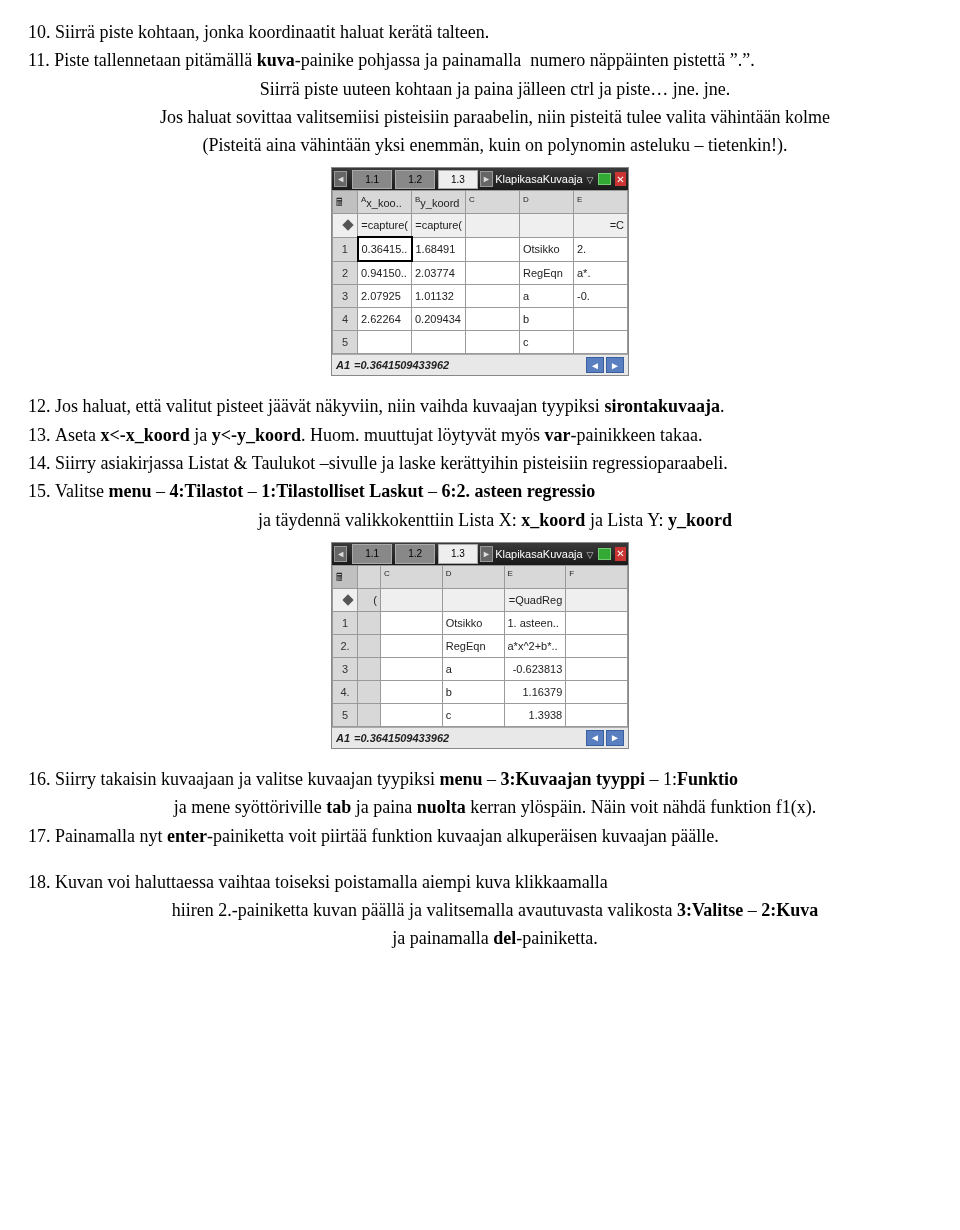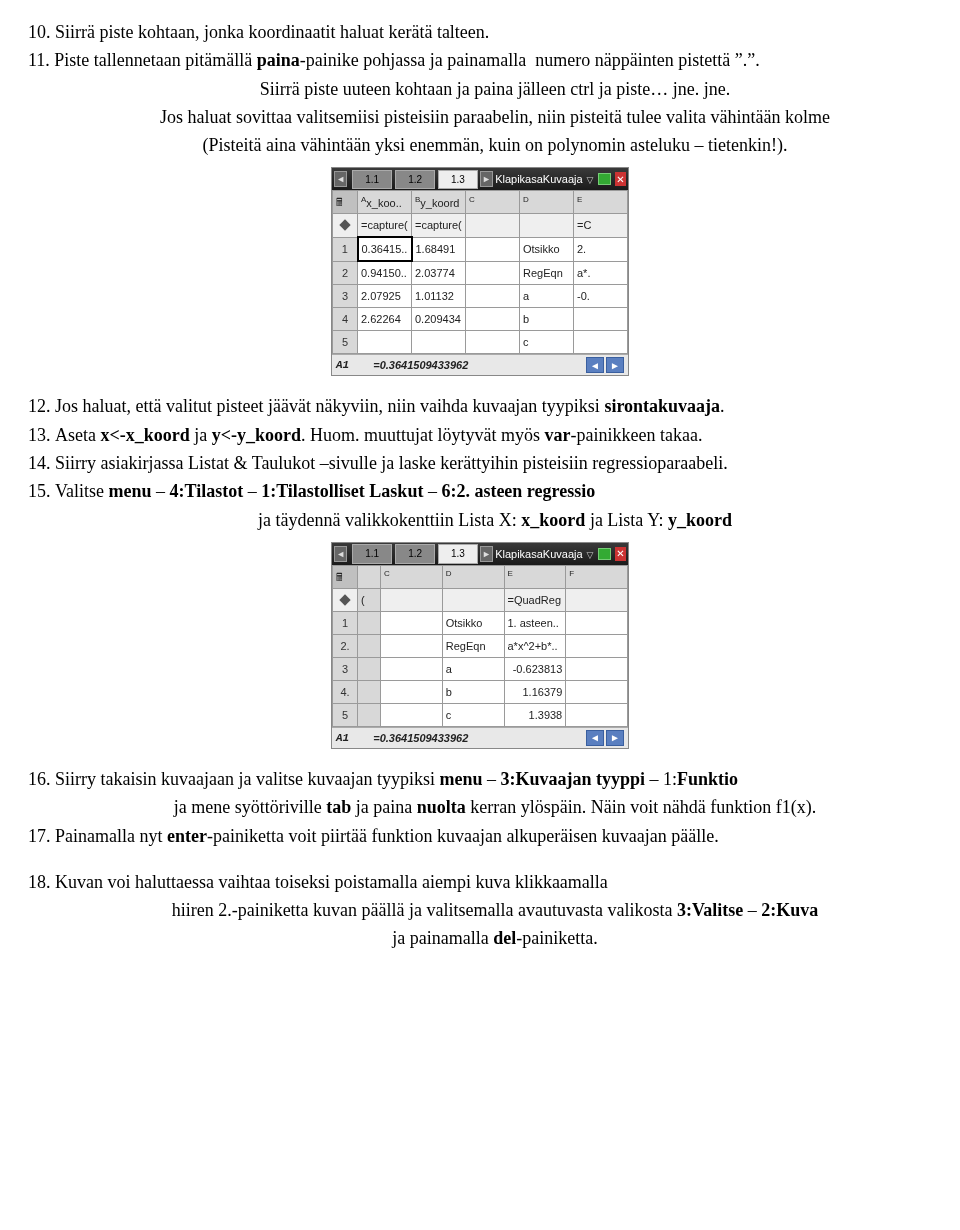--- a/index.html
+++ b/index.html
@@ -79,53 +79,53 @@
     overflow:hidden;
     white-space:nowrap;
   }
   .calc th {
     background:#d8d8d8; text-align:left; font-weight:normal;
   }
   .calc th.corner { background:#c0c0c0; width:18px;}
   .calc td.rowhdr {
     background:#d8d8d8; width:18px; text-align:center; color:#333;
   }
-  .calc .formularow td { background:#efefef; }
+  .calc .formularow td { background:#efefef;text-align:right; }
   .calc .selected { border:2px solid #000 !important; }
   .calc .statusbar {
     height:20px;
     background:#e8e8e8;
     border-top:1px solid #aaa;
     display:flex; align-items:center;
     font-size:11px; font-style:italic;
     padding:0 4px;
   }
   .calc .statusbar .cellref {
-    font-style:italic; font-weight:bold; margin-right:24px;font-family:Liberation Mono, monospace;
+    font-style:italic; font-weight:bold; margin-right:4px;
   }
   .calc .statusbar .val { flex:1;font-weight:bold; }
   .calc .statusbar .arrow {
     width:16px;height:14px;background:#5a7fc0;color:#fff;
     display:flex;align-items:center;justify-content:center;
     font-size:10px;margin-left:2px;border:1px solid #3a5f9f;
   }
   .diamond {
     display:inline-block;width:8px;height:8px;background:#555;
     transform:rotate(45deg);margin:0 2px;
   }
   .indent { padding-left: 30px; text-align: center; }
   .right { text-align:right; }
 </style>
 </head>
 <body>
 
 <div class="para">10.&nbsp;Siirrä piste kohtaan, jonka koordinaatit haluat kerätä talteen.</div>
 
 <div class="para">
-  <span>11.&nbsp;Piste tallennetaan pitämällä </span><b>paina</b><span>-painike pohjassa ja painamalla&nbsp; numero näppäinten pistettä ”.”.</span>
+  <span>11.&nbsp;Piste tallennetaan pitämällä </span><b>kuva</b><span>-painike pohjassa ja painamalla&nbsp; numero näppäinten pistettä ”.”.</span>
 </div>
 <div class="para indent">Siirrä piste uuteen kohtaan ja paina jälleen ctrl ja piste… jne. jne.</div>
 <div class="para indent">Jos haluat sovittaa valitsemiisi pisteisiin paraabelin, niin pisteitä tulee valita vähintään kolme</div>
 <div class="para indent bottom-gap">(Pisteitä aina vähintään yksi enemmän, kuin on polynomin asteluku – tietenkin!).</div>
 
 <div class="screenshot-wrap">
   <div class="calc">
     <div class="titlebar">
       <div class="navbtn">◄</div>
       <div class="tab">1.1</div>

